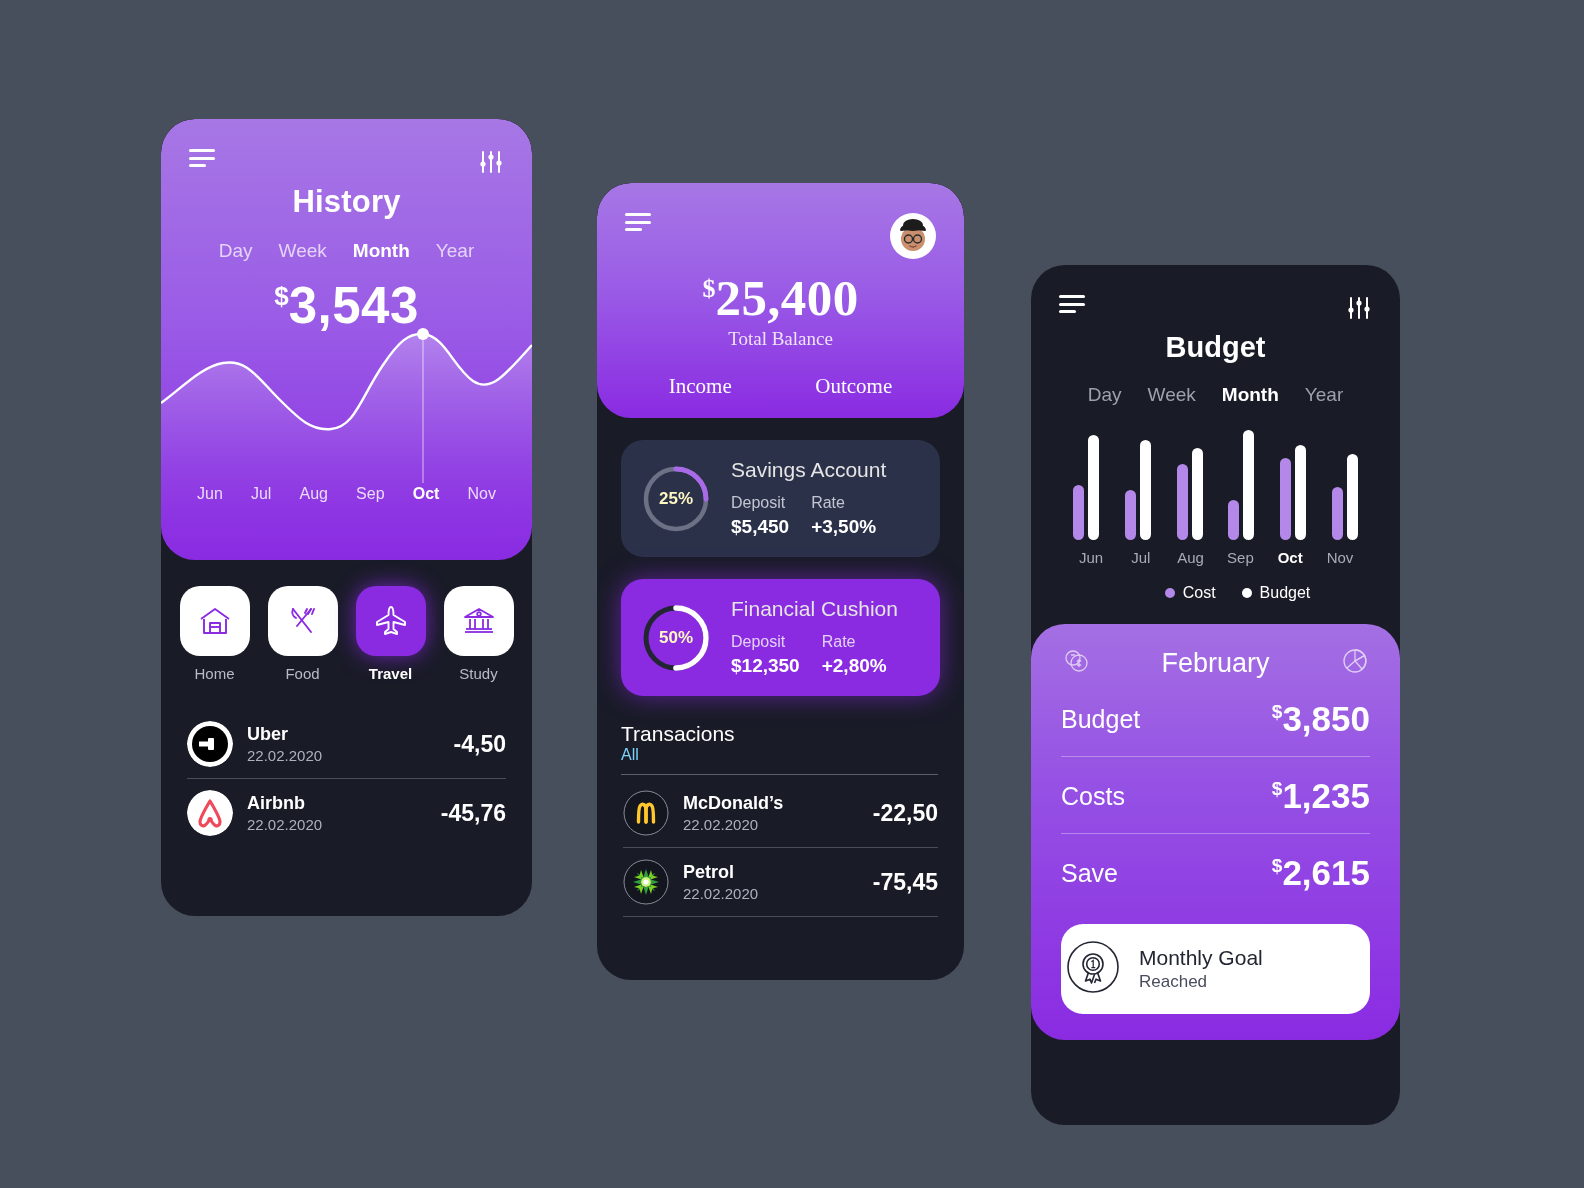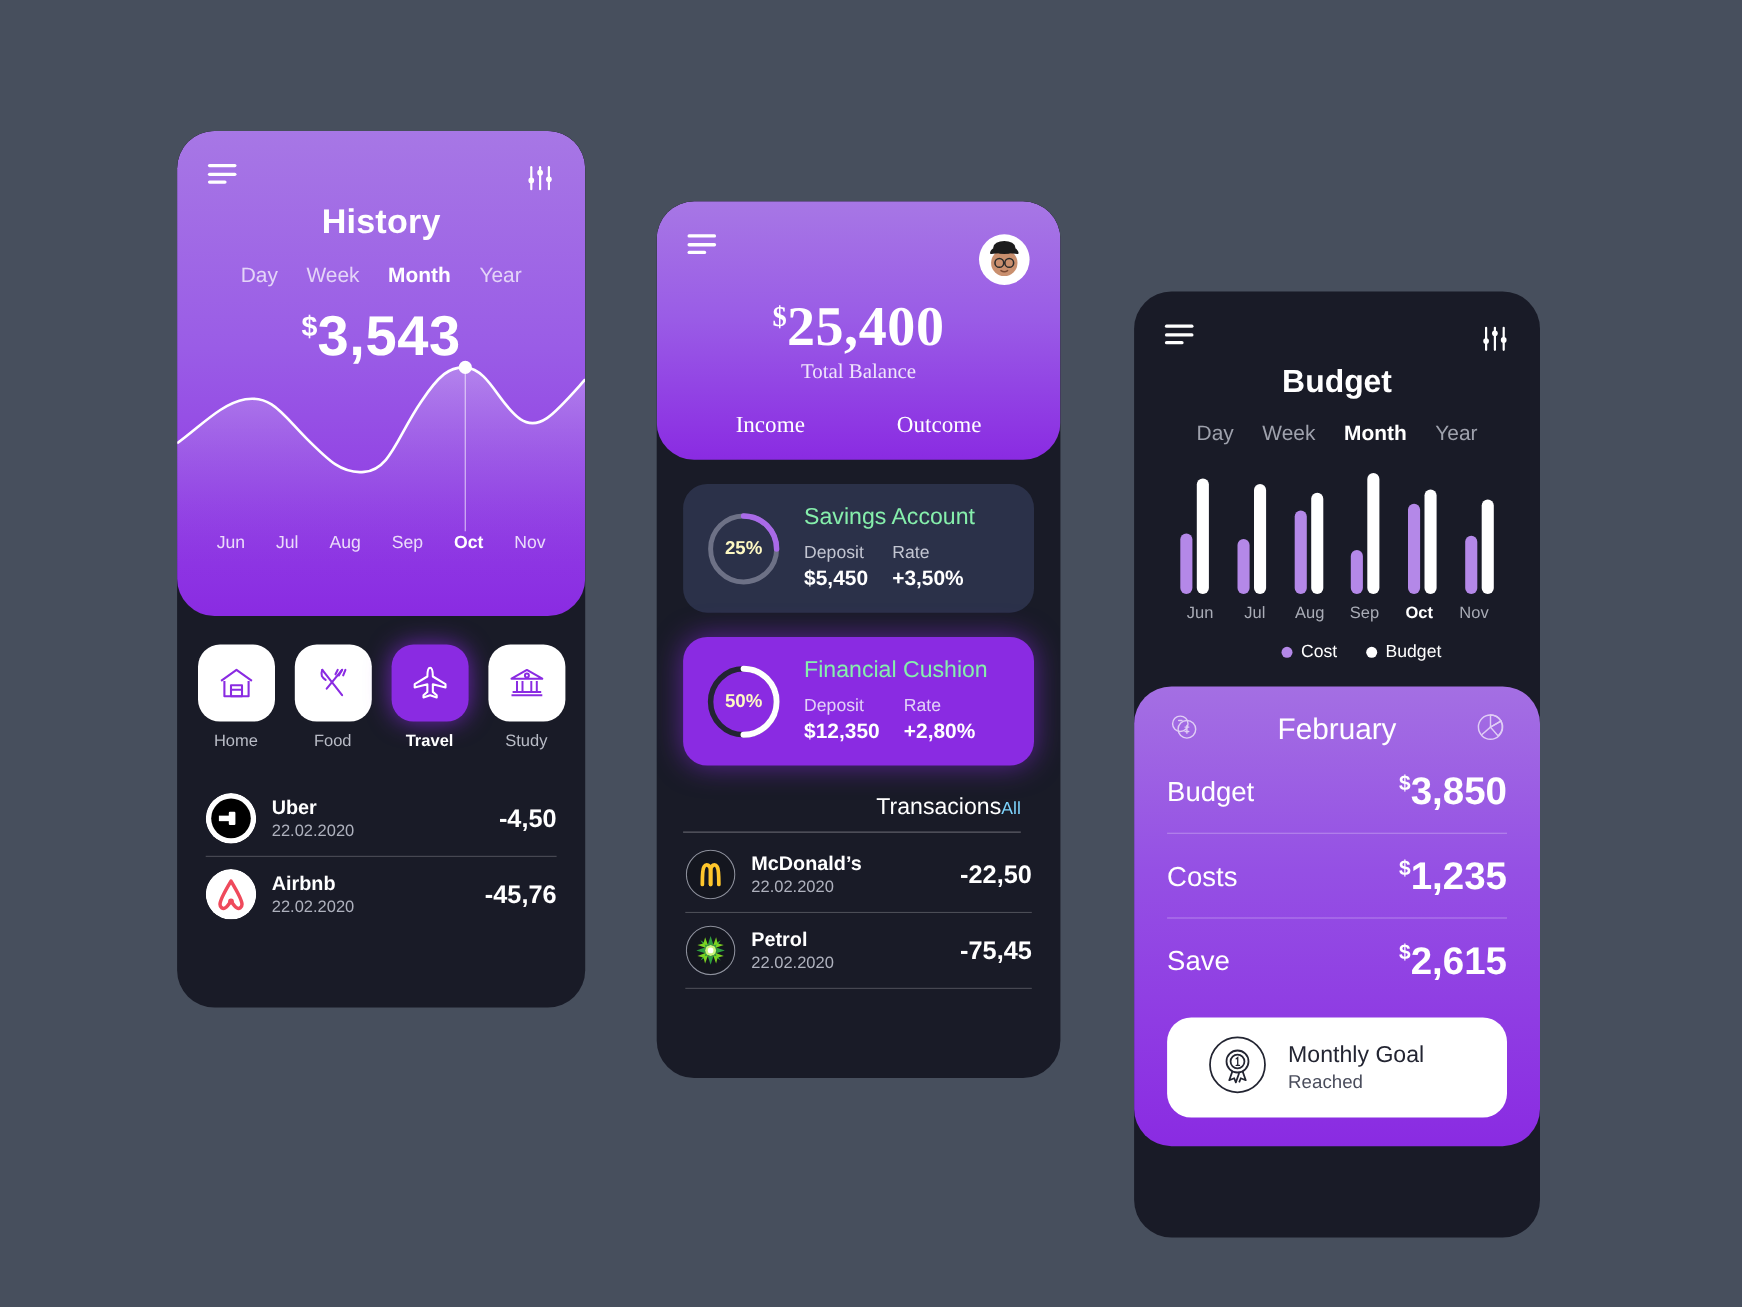--- a/index.html
+++ b/index.html
@@ -104,29 +104,29 @@
     display: flex; align-items: center; gap: 20px;
   }
   .acct-card.dark { background: #2b3149; }
   .acct-card.violet { background: #8a2be2; box-shadow: 0 0 26px rgba(138,43,226,.6); }
   .ring { position: relative; width: 70px; height: 70px; flex: 0 0 70px; }
   .ring svg { transform: rotate(-90deg); display:block; }
   .ring .pct {
     position: absolute; inset: 0; display: flex; align-items: center; justify-content: center;
     color: #fef9c3; font-size: 17px; font-weight: bold;
   }
-  .acct-title { color: #86efac; font-size: 21px; margin-bottom: 10px; }
+  .acct-title { color: #e5e5e5; font-size: 21px; margin-bottom: 10px; }
   .acct-cols { display: flex; gap: 22px; }
   .acct-col .k { color: #c3c6d2; font-size: 16px; line-height: 1.35; }
   .acct-card.violet .acct-col .k { color: #e3d2f7; }
   .acct-col .v { color: #fff; font-size: 19px; font-weight: bold; line-height: 1.35; }
 
   .sec-head {
-    margin: 26px 36px 0 24px; display: flex; align-items: baseline; justify-content: flex-end;
-    padding-bottom: 10px; border-bottom: 1px solid rgba(255,255,255,.3);
+    margin: 26px 26px 0 24px; display: flex; align-items: baseline; justify-content: center;
+    padding-bottom: 10px; border-bottom: 1px solid rgba(255,255,255,.3); flex-direction: column;
   }
   .sec-title { color: #fff; font-size: 21px; }
   .sec-all { color: #7dd3fc; font-size: 16px; cursor: pointer; }
 
   
   .budget-head { padding: 30px 28px 0 28px; }
   .budget-title { text-align: center; color: #fff; font-size: 29px; font-weight: bold; margin-top: 10px; }
   .budget-tabs { display: flex; justify-content: center; gap: 26px; margin-top: 20px; }
   .budget-tabs .tab { color: #9ea1ac; }
   .budget-tabs .tab.active { color: #fff; font-weight: bold; }
@@ -158,21 +158,21 @@
     padding: 19px 0 17px 0;
   }
   .feb-row + .feb-row { border-top: 1px solid rgba(255,255,255,.32); }
   .feb-k { color: #fff; font-size: 25px; }
   .feb-v { color: #fff; font-weight: bold; white-space: nowrap; }
   .feb-v .cur { font-size: 19px; vertical-align: 13px; }
   .feb-v .num { font-size: 35px; }
 
   .goal-card {
     background: #fff; border-radius: 22px; margin-top: 14px;
-    display: flex; align-items: center; gap: 18px; padding: 15px 36px;
+    display: flex; align-items: center; gap: 18px; padding: 15px 4px;
   }
   .goal-t { color: #232532; font-size: 21px; line-height: 1.25; }
   .goal-s { color: #4a4d5c; font-size: 17px; line-height: 1.3; }
 </style>
 </head>
 <body>
 
 <div class="stage">
 
   <div class="phone" id="phone-history">

